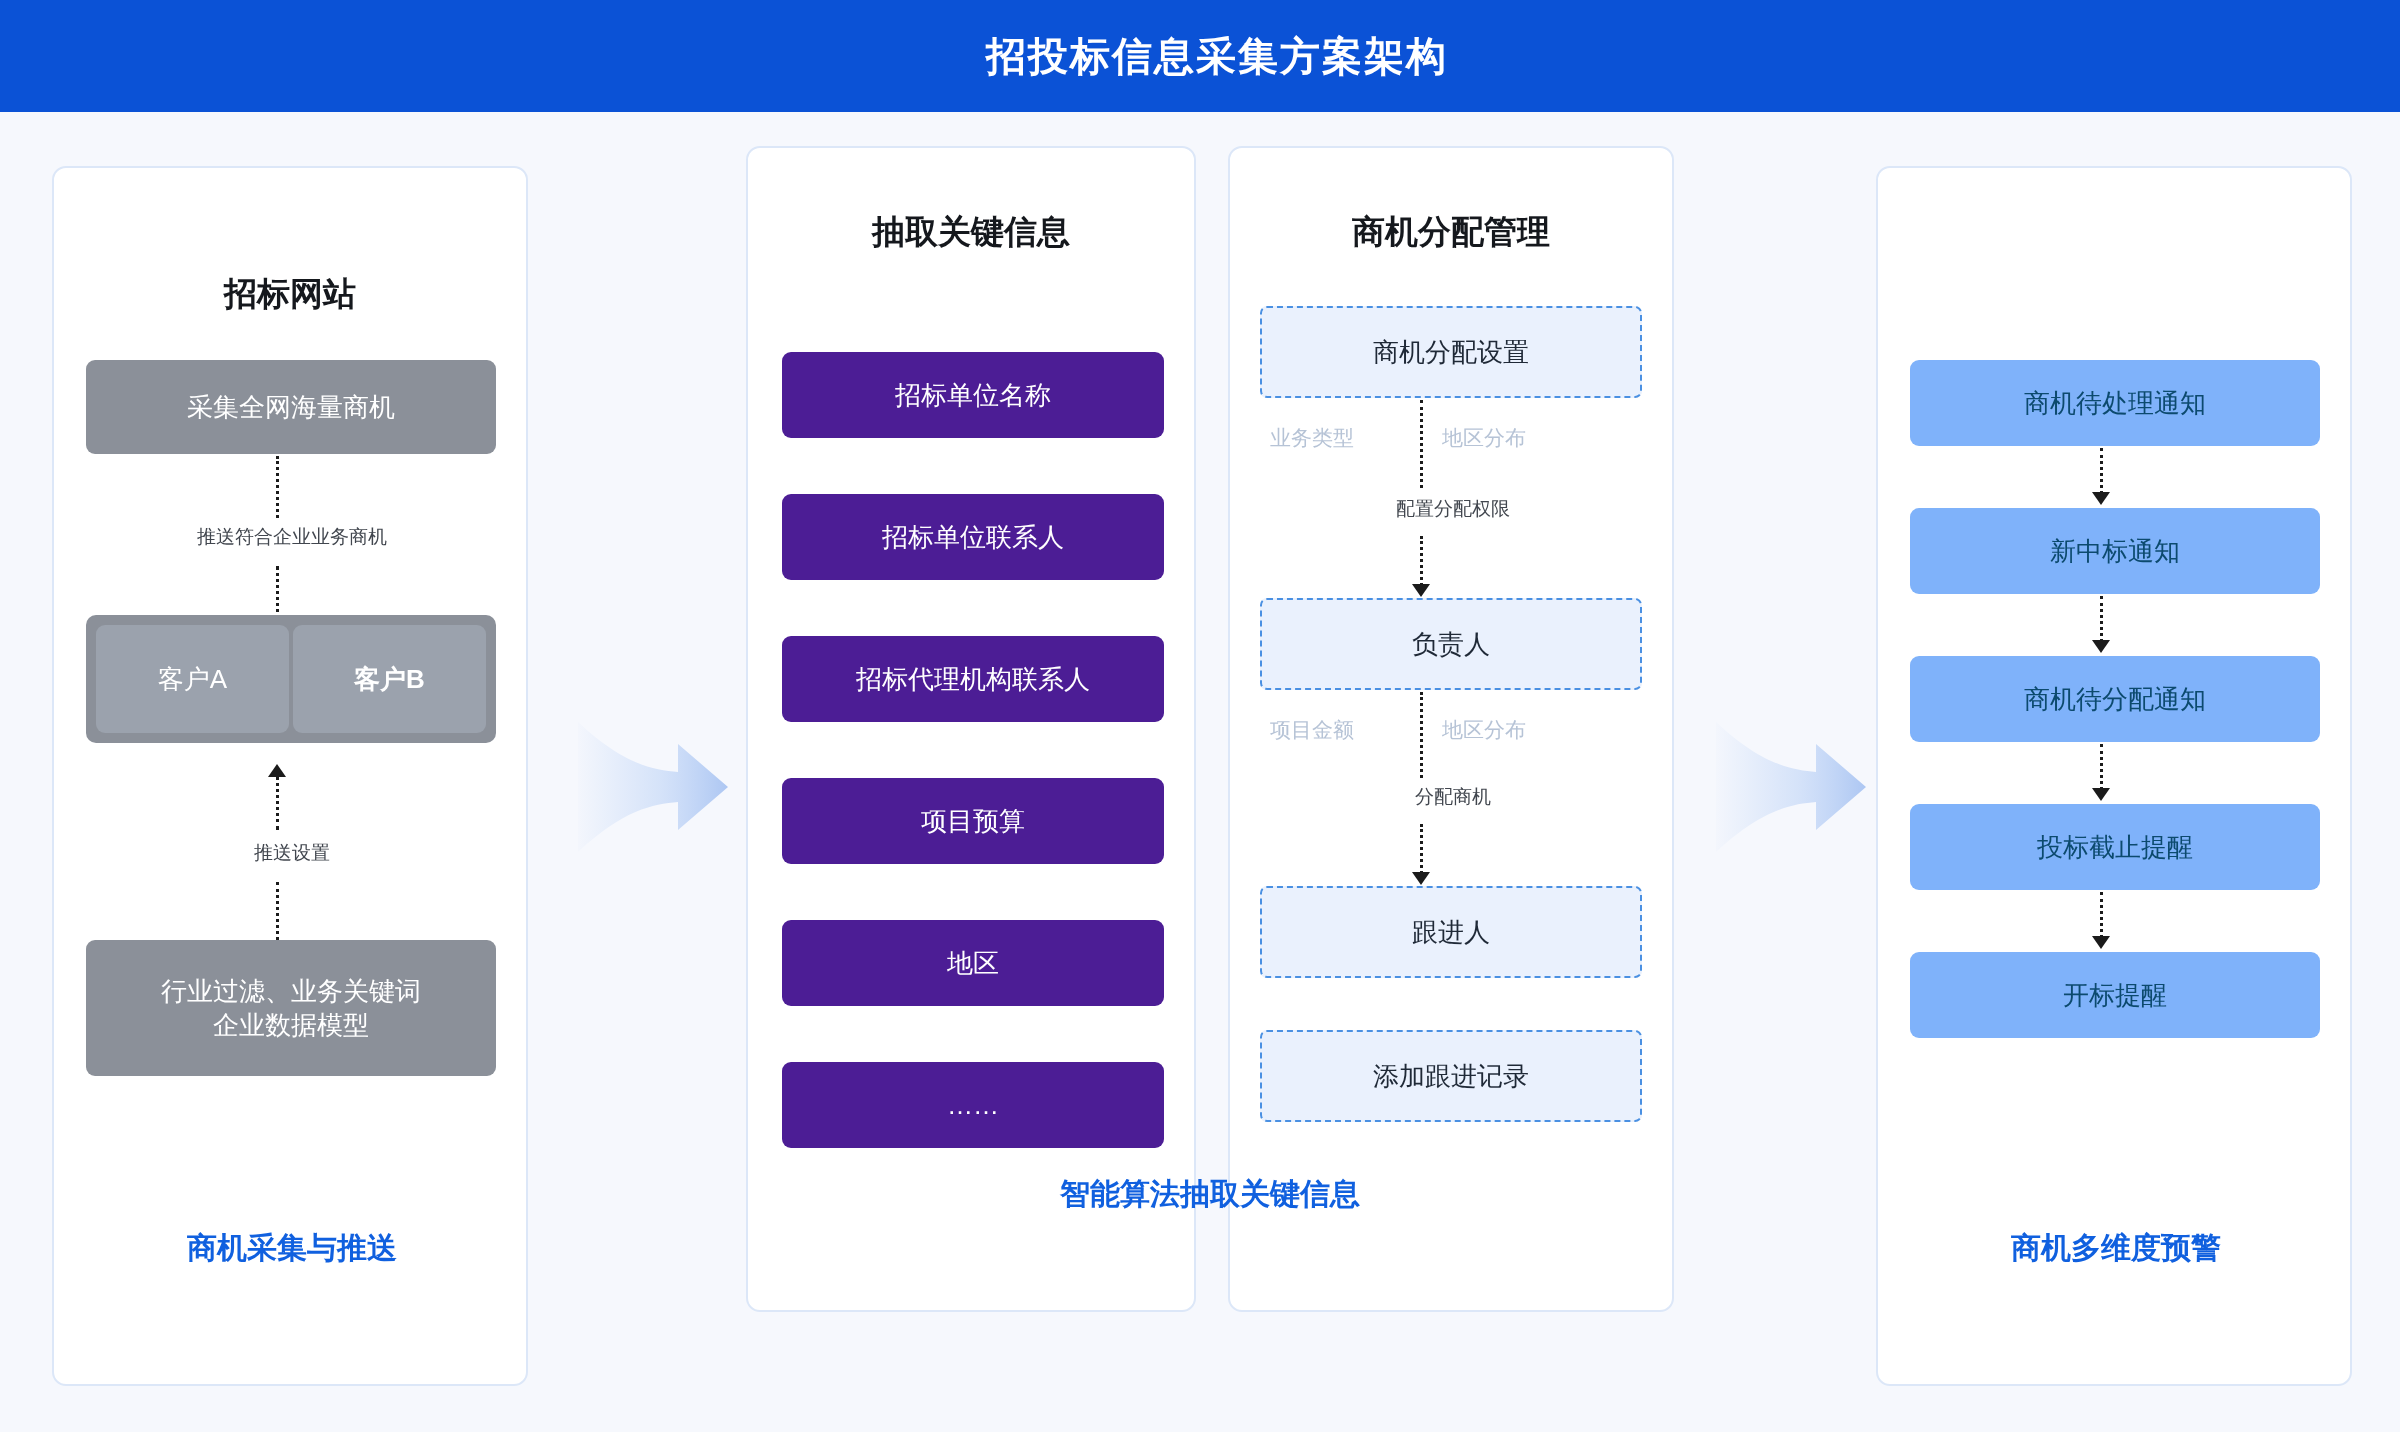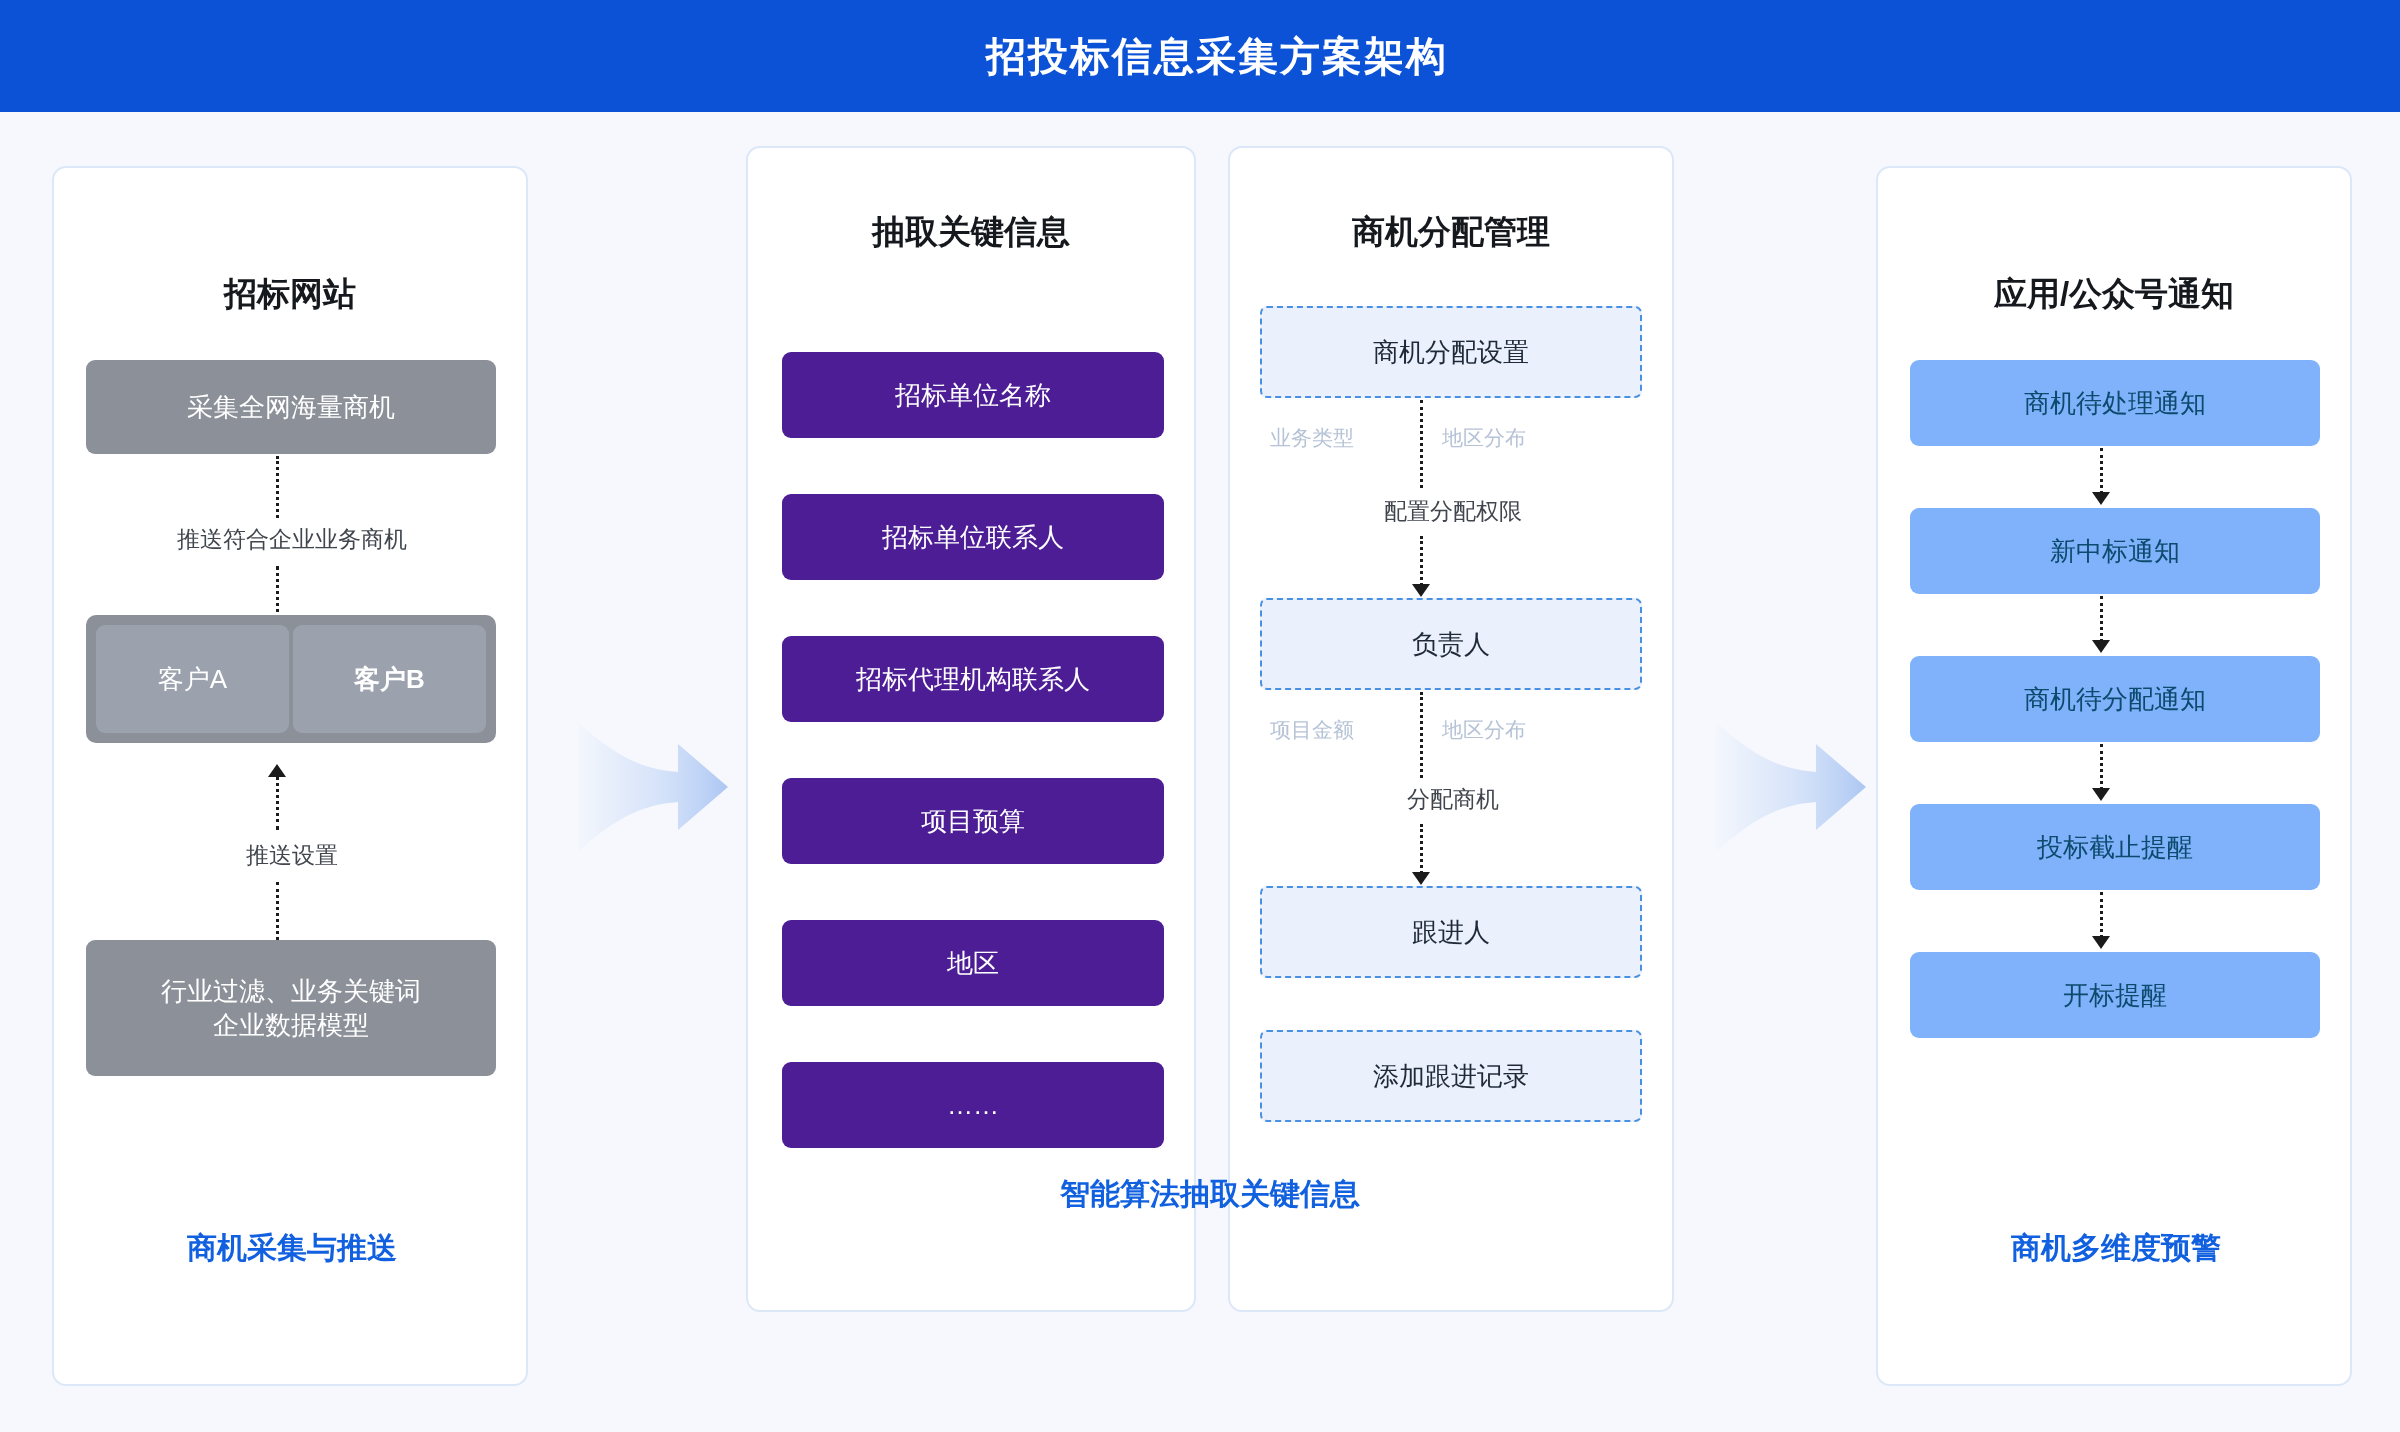--- a/index.html
+++ b/index.html
@@ -107,21 +107,21 @@
   }
   .arrowhead {
     position: absolute;
     width: 0; height: 0;
     border-left: 9px solid transparent;
     border-right: 9px solid transparent;
     border-top: 13px solid #1b1b1b;
   }
   .conn-label {
     position: absolute;
-    font-size: 23px;
+    font-size: 19px;
     color: #41464E;
     text-align: center;
     white-space: nowrap;
   }
   .conn-sublabel {
     position: absolute;
     font-size: 21px;
     color: #B6C3D6;
     white-space: nowrap;
   }
@@ -251,21 +251,20 @@
           <stop offset="55%" stop-color="#C3D7F7" stop-opacity="0.65"></stop>
           <stop offset="100%" stop-color="#A9C4F2" stop-opacity="0.95"></stop>
         </linearGradient>
       </defs>
       <path d="M0,30 C45,72 75,78 100,80 L100,52 L150,95 L100,138 L100,110
                C75,112 45,118 0,160 Z" fill="url(#ag2)"></path>
     </svg>
   </div>
 
   <div class="panel" id="panel-notify">
-    <div class="panel-title" style="margin-top:104px;">应用/公众号通知</div>
 
     <div class="box box-lightblue" style="position:absolute; left:32px; top:192px; width:410px; height:86px;">商机待处理通知</div>
     <div class="vline" style="left:222px; top:280px; height:46px;"></div>
     <div class="arrowhead" style="left:214px; top:324px;"></div>
 
     <div class="box box-lightblue" style="position:absolute; left:32px; top:340px; width:410px; height:86px;">新中标通知</div>
     <div class="vline" style="left:222px; top:428px; height:46px;"></div>
     <div class="arrowhead" style="left:214px; top:472px;"></div>
 
     <div class="box box-lightblue" style="position:absolute; left:32px; top:488px; width:410px; height:86px;">商机待分配通知</div>

